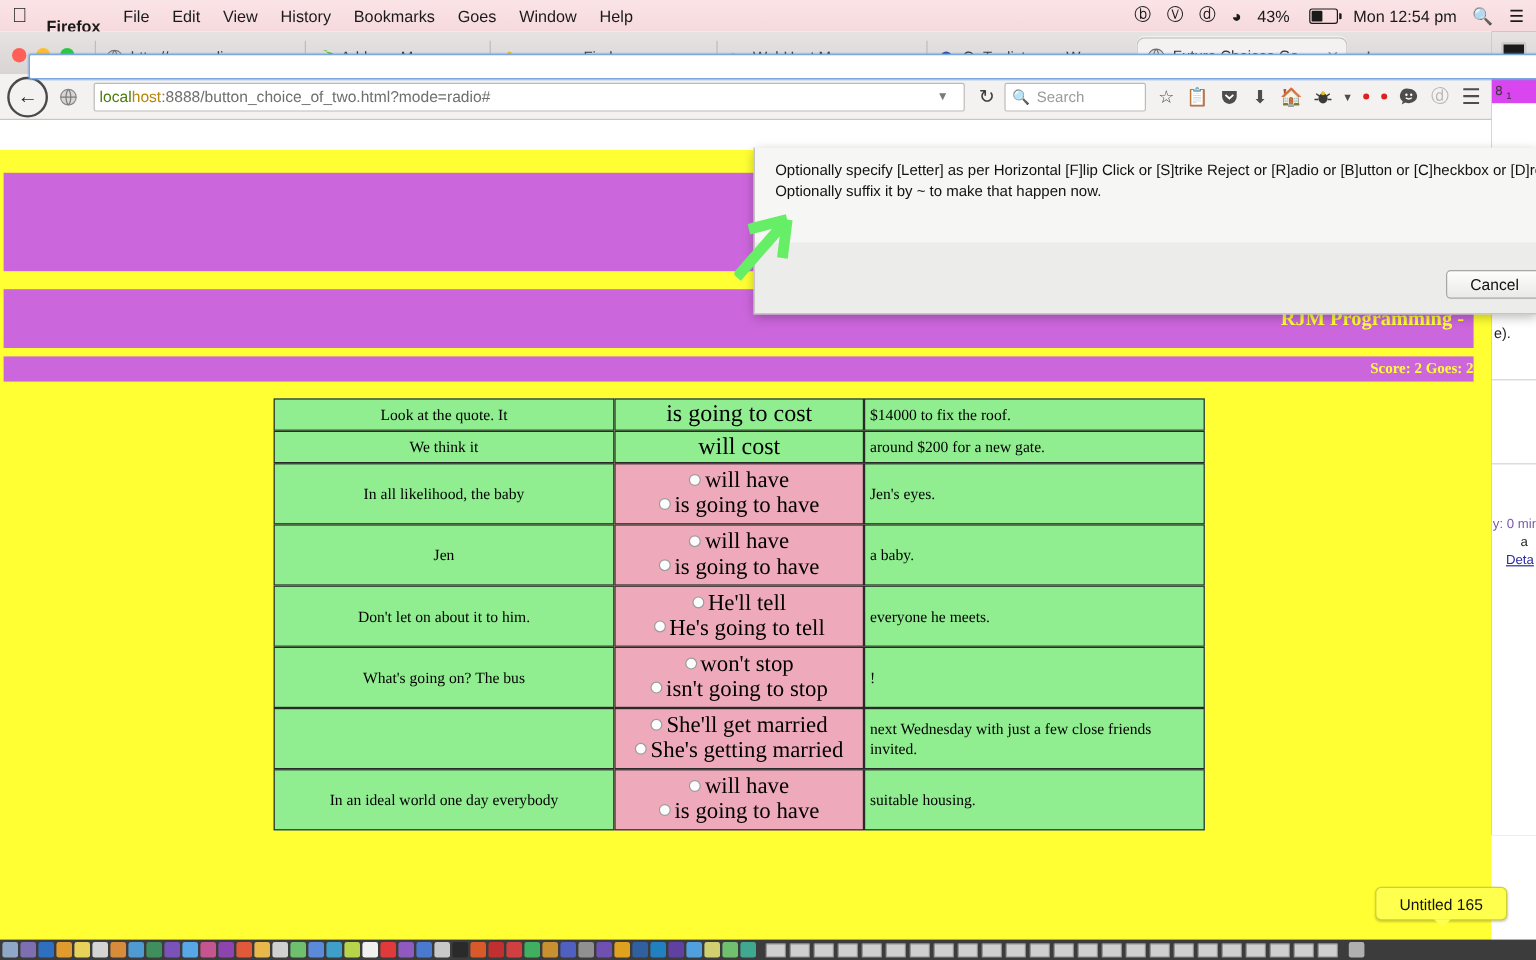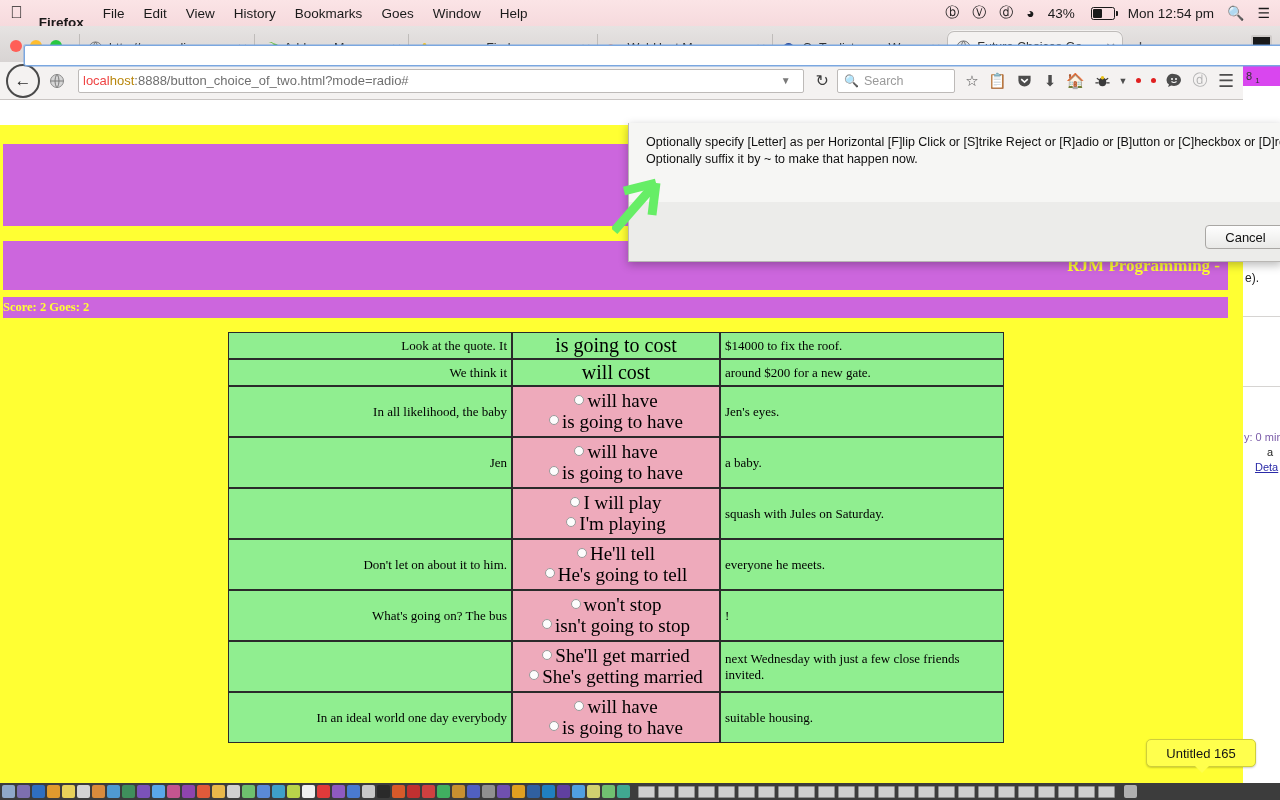--- a/index.html
+++ b/index.html
@@ -55,21 +55,21 @@
     position:relative;width:1243px;height:37px;background:#f4f2f1;
     display:flex;align-items:center;border-bottom:1px solid #c9c5c3;
   }
   .navbtn{width:34px;height:34px;display:flex;align-items:center;justify-content:center;color:#3b3b3b;}
   .backcirc{width:30px;height:30px;border-radius:50%;border:2px solid #4a4a4a;display:flex;align-items:center;justify-content:center;font-size:17px;margin-left:6px;color:#2b2b2b;}
   #urlbar{
     flex:1;height:24px;background:#fff;border:1px solid #bdbab8;border-radius:2px;
     display:flex;align-items:center;margin:0 4px;padding:0 4px;box-sizing:border-box;
   }
   #urltext{font-size:13px;color:#6f6f6f;white-space:nowrap;overflow:hidden;flex:1;}
-  #urltext b{color:#ef4444;font-weight:normal;}
+  #urltext b{color:#4d7c0f;font-weight:normal;}
   #urlbar .caret{color:#7a7a7a;font-size:10px;margin:0 8px;}
   .reload{font-size:16px;color:#3d3d3d;padding:0 8px;}
   #searchbar{
     width:118px;height:24px;background:#fff;border:1px solid #bdbab8;border-radius:2px;
     display:flex;align-items:center;padding:0 6px;box-sizing:border-box;margin-right:4px;font-size:12.5px;color:#9a9a9a;
   }
   .ticon{width:26px;height:30px;display:flex;align-items:center;justify-content:center;color:#4d4d4d;font-size:15px;}
   .reddot{width:5px;height:5px;border-radius:50%;background:#e02020;display:inline-block;margin:0 5px;}
 
   
@@ -78,34 +78,34 @@
   }
   .purplebar{background:#cc66dd;width:1225px;box-sizing:border-box;}
   #hdr1{position:absolute;left:3px;top:19px;height:82px;display:flex;align-items:center;justify-content:flex-end;padding-right:6px;}
   #title{
     font-family:"Liberation Serif", serif;font-weight:bold;font-size:27px;color:#3b1a6e;letter-spacing:.2px;
   }
   .thanks{font-family:"Liberation Serif",serif;font-size:9px;color:#ffff33;font-weight:bold;margin-left:7px;}
   .thanks a{color:#b0a0ff;text-decoration:underline;}
   #hdr2{position:absolute;left:3px;top:116px;height:49px;display:flex;align-items:center;justify-content:flex-end;padding-right:8px;}
   #rjm{font-family:"Liberation Serif",serif;font-weight:bold;font-size:17px;color:#ffff33;}
-  #scorebar{position:absolute;left:3px;top:172px;height:21px;display:flex;align-items:center;justify-content:flex-start;}
+  #scorebar{position:absolute;left:3px;top:172px;height:21px;display:flex;align-items:center;justify-content:flex-end;}
   #scoretext{font-family:"Liberation Serif",serif;font-weight:bold;font-size:12.5px;color:#ffff33;}
 
   
   #gtable{
     position:absolute;left:228px;top:207px;width:776px;
     border-collapse:separate;border-spacing:0;
     font-family:"Liberation Serif", serif;
   }
   #gtable td{
     border:1px solid #2a2a2a;background:#90ee90;padding:2px 4px;
     font-size:13px;color:#000;vertical-align:middle;box-sizing:border-box;
   }
-  #gtable td.c1{width:284px;text-align:right;}
+  #gtable td.c1{width:284px;text-align:center;}
   #gtable td.c2{width:208px;text-align:center;background:#90ee90;}
   #gtable td.c2.choice{background:#eeaabb;}
   #gtable td.c3{width:284px;text-align:left;}
   #gtable tr.plain td{height:27px;}
   #gtable tr.pick td{height:51px;}
   .bigphrase{font-size:20px;line-height:1.05;display:block;}
   .opt{display:block;line-height:1.06;white-space:nowrap;}
   .radio{
     display:inline-block;width:8px;height:8px;border-radius:50%;
     border:1px solid #9b9b9b;background:#fdfdfd;vertical-align:middle;margin-right:3px;margin-bottom:3px;
@@ -363,28 +363,20 @@
 
       <tr class="pick">
         <td class="c1">Jen</td>
         <td class="c2 choice">
           <span class="opt"><i class="radio"></i><span class="optxt">will have</span></span>
           <span class="opt"><i class="radio"></i><span class="optxt">is going to have</span></span>
         </td>
         <td class="c3">a baby.</td>
       </tr>
 
-      <tr class="pick">
-        <td class="c1"></td>
-        <td class="c2 choice">
-          <span class="opt"><i class="radio"></i><span class="optxt">I will play</span></span>
-          <span class="opt"><i class="radio"></i><span class="optxt">I'm playing</span></span>
-        </td>
-        <td class="c3">squash with Jules on Saturday.</td>
-      </tr>
 
 
       <tr class="pick">
         <td class="c1">Don't let on about it to him.</td>
         <td class="c2 choice">
           <span class="opt"><i class="radio"></i><span class="optxt">He'll tell</span></span>
           <span class="opt"><i class="radio"></i><span class="optxt">He's going to tell</span></span>
         </td>
         <td class="c3">everyone he meets.</td>
       </tr>

